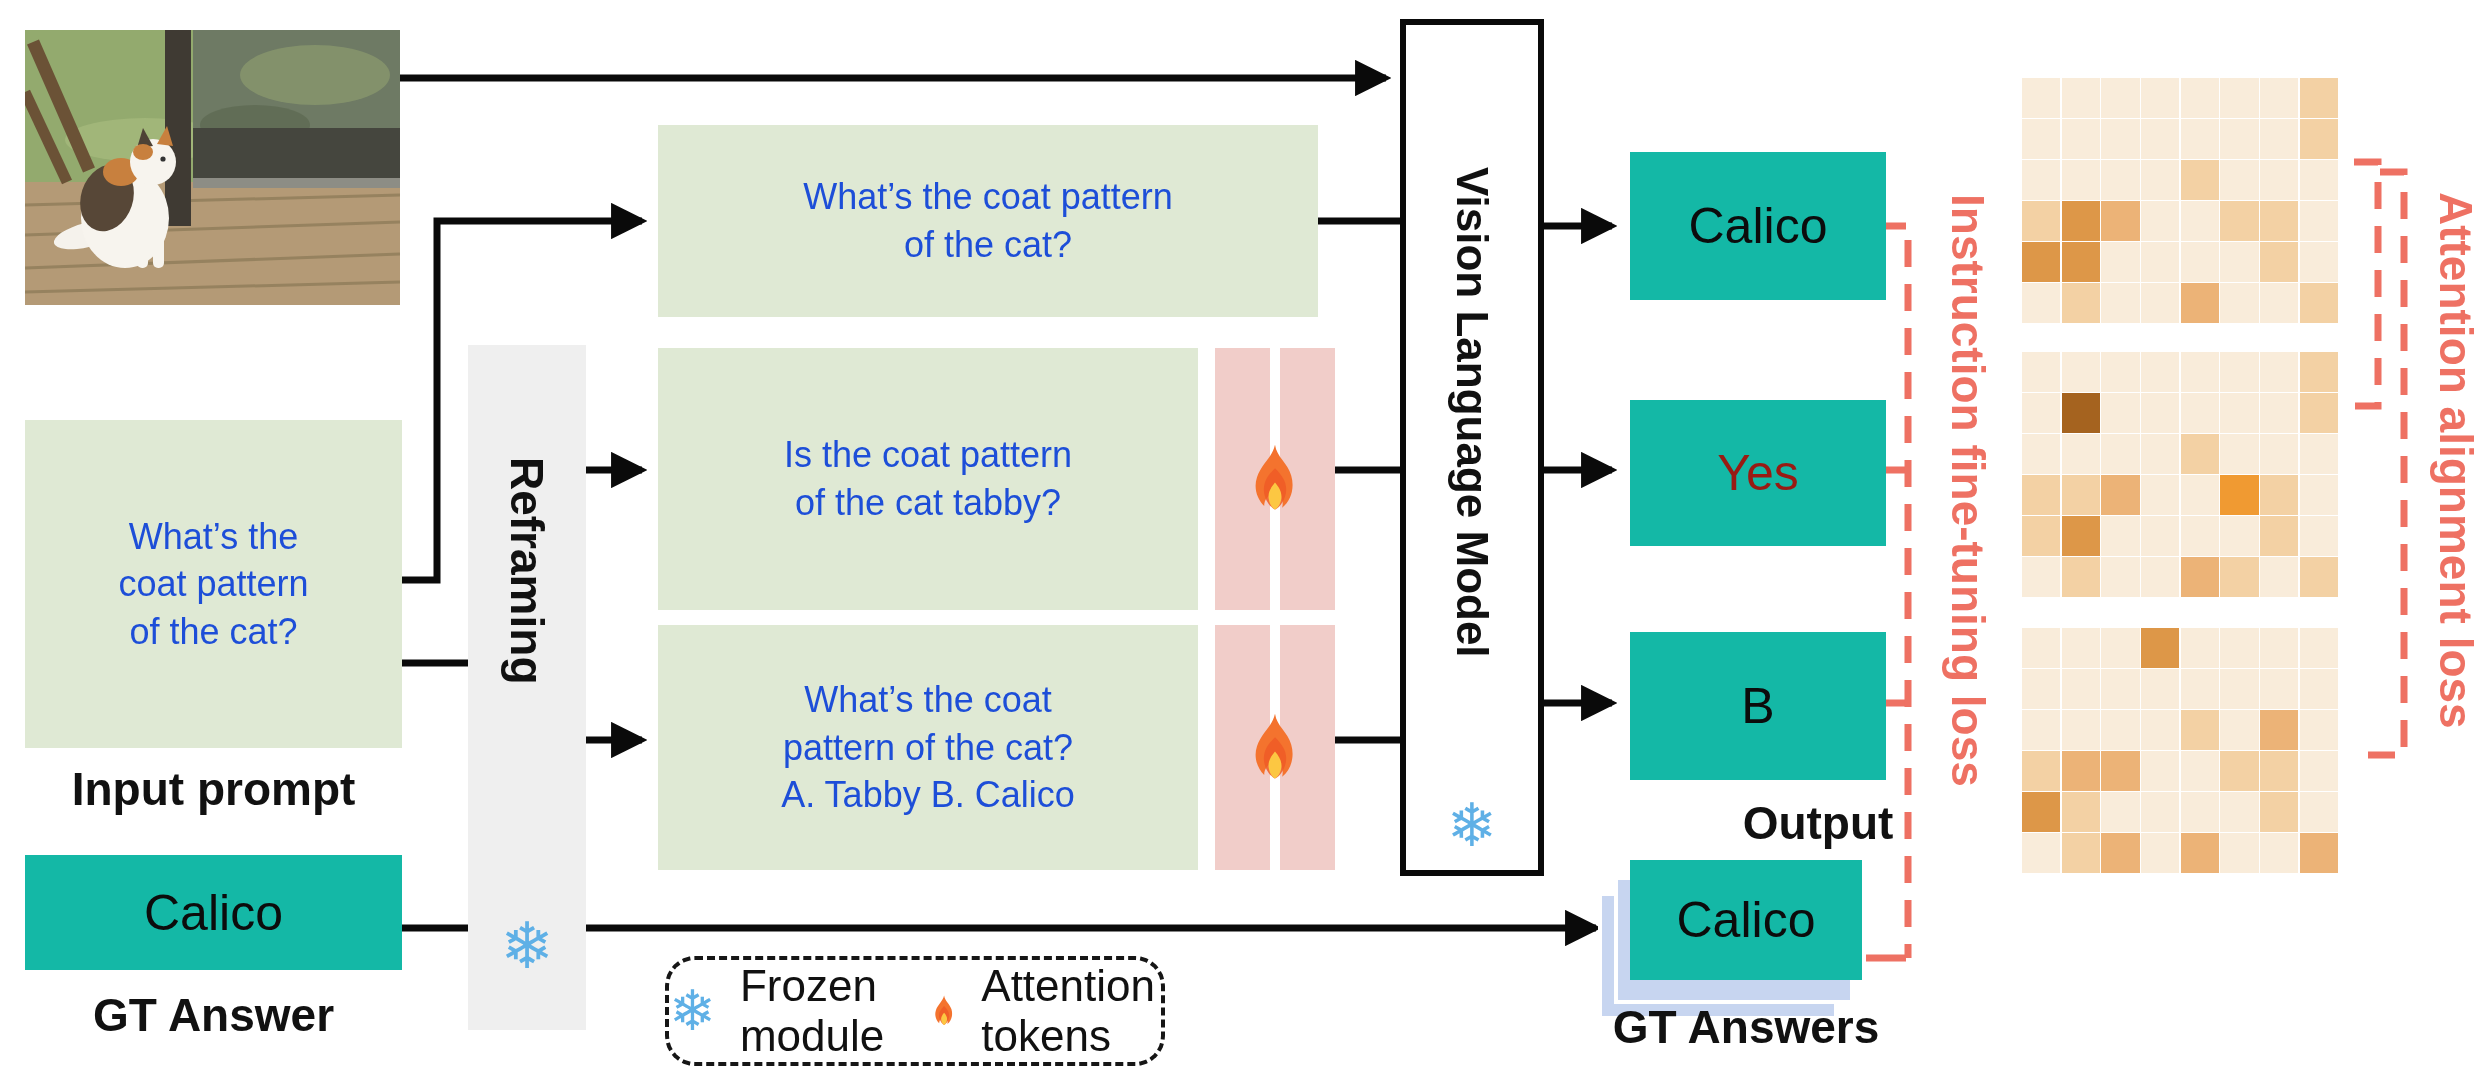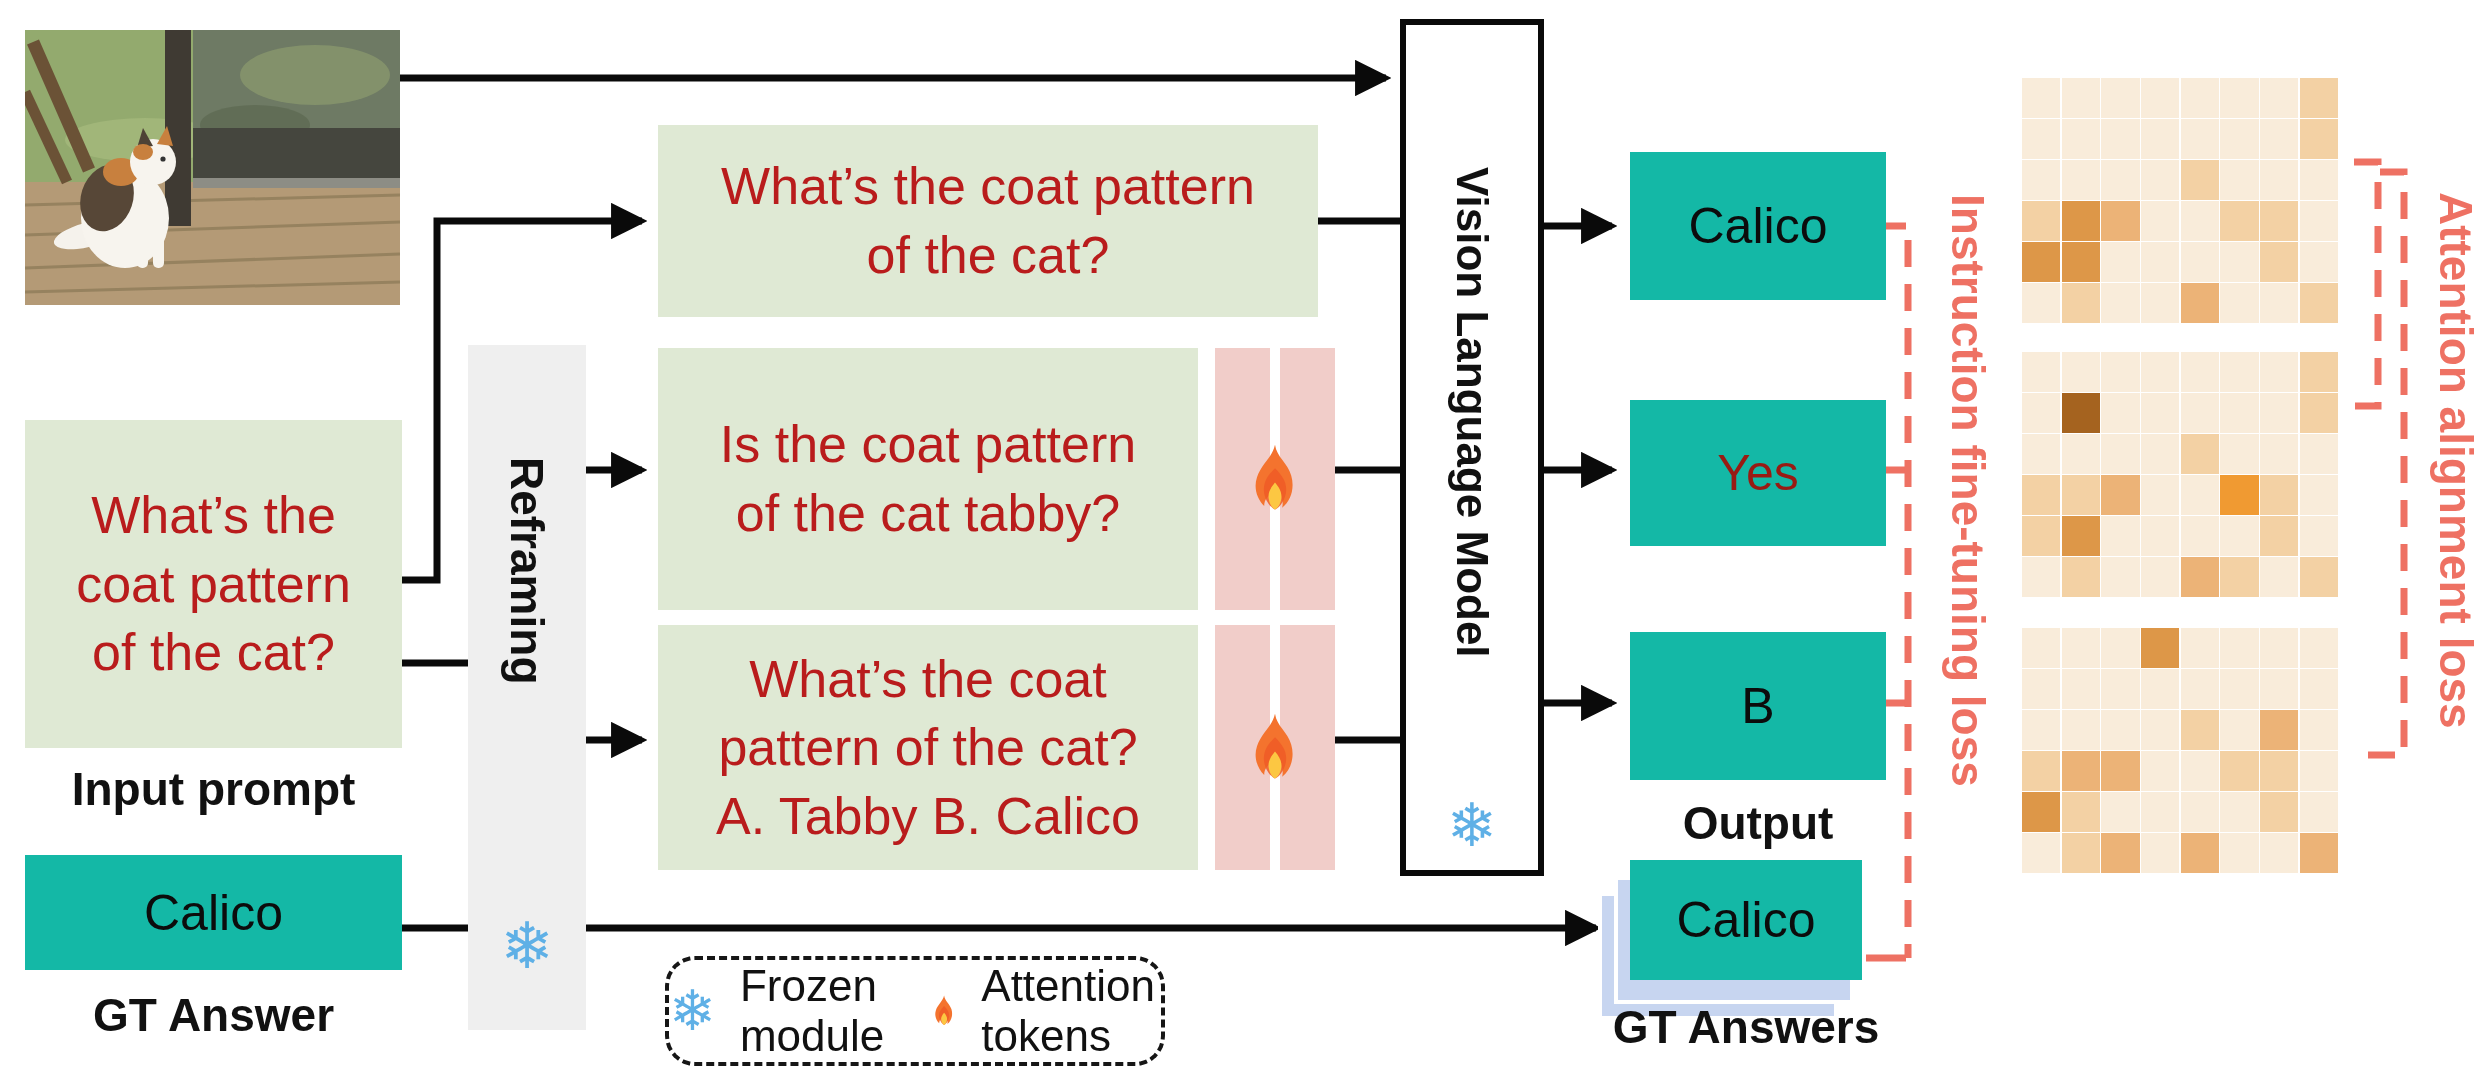--- a/index.html
+++ b/index.html
@@ -4,21 +4,21 @@
 <style>
   html,body{margin:0;padding:0;background:#ffffff;}
   .canvas{position:relative;width:2490px;height:1080px;background:#fff;overflow:hidden;
           font-family:"Liberation Sans",sans-serif;color:#111;}
   .abs{position:absolute;}
   svg.overlay{position:absolute;left:0;top:0;z-index:1;}
   .box{position:absolute;display:flex;align-items:center;justify-content:center;
        text-align:center;z-index:2;}
   .green{background:#dfe9d4;}
   .blue{background:#14b8a6;}
-  .qtext{font-size:52px;line-height:1.32;white-space:pre-line;color:#b91c1c;}
+  .qtext{font-size:36px;line-height:1.32;white-space:pre-line;color:#1d4ed8;}
   .anstext{font-size:50px;color:#0c0c0c;}
   .red-ans{color:#991b13;}
   .lbl{position:absolute;z-index:3;font-weight:bold;font-size:46px;text-align:center;
        white-space:pre-line;line-height:1.18;}
   .vwrap{position:absolute;z-index:2;display:flex;align-items:center;justify-content:center;}
   .vtext{writing-mode:vertical-rl;text-orientation:mixed;font-weight:bold;}
   .reframing-box{background:#efefef;}
   .vlm-box{background:#fff;border:6px solid #0a0a0a;}
   .loss-text{color:#ee7163;font-size:46px;font-weight:bold;}
   .snow{color:#5fb0e6;line-height:1;z-index:3;}
@@ -152,21 +152,21 @@
 
   <div class="box blue" style="left:1630px;top:152px;width:256px;height:148px;">
     <div class="anstext">Calico</div>
   </div>
   <div class="box blue" style="left:1630px;top:400px;width:256px;height:146px;">
     <div class="anstext red-ans">Yes</div>
   </div>
   <div class="box blue" style="left:1630px;top:632px;width:256px;height:148px;">
     <div class="anstext">B</div>
   </div>
-  <div class="lbl" style="left:1630px;top:796px;width:256px;">Output</div>
+  <div class="lbl" style="left:1690px;top:796px;width:256px;">Output</div>
 
   <div class="stack-shadow" style="left:1598px;top:892px;width:232px;height:120px;"></div>
   <div class="stack-shadow" style="left:1614px;top:876px;width:232px;height:120px;"></div>
   <div class="box blue" style="left:1630px;top:860px;width:232px;height:120px;">
     <div class="anstext">Calico</div>
   </div>
   <div class="lbl" style="left:1606px;top:1000px;width:280px;">GT Answers</div>
 
   <div class="vwrap" style="left:1936px;top:175px;width:64px;height:630px;">
     <div class="vtext loss-text">Instruction fine-tuning loss</div>

